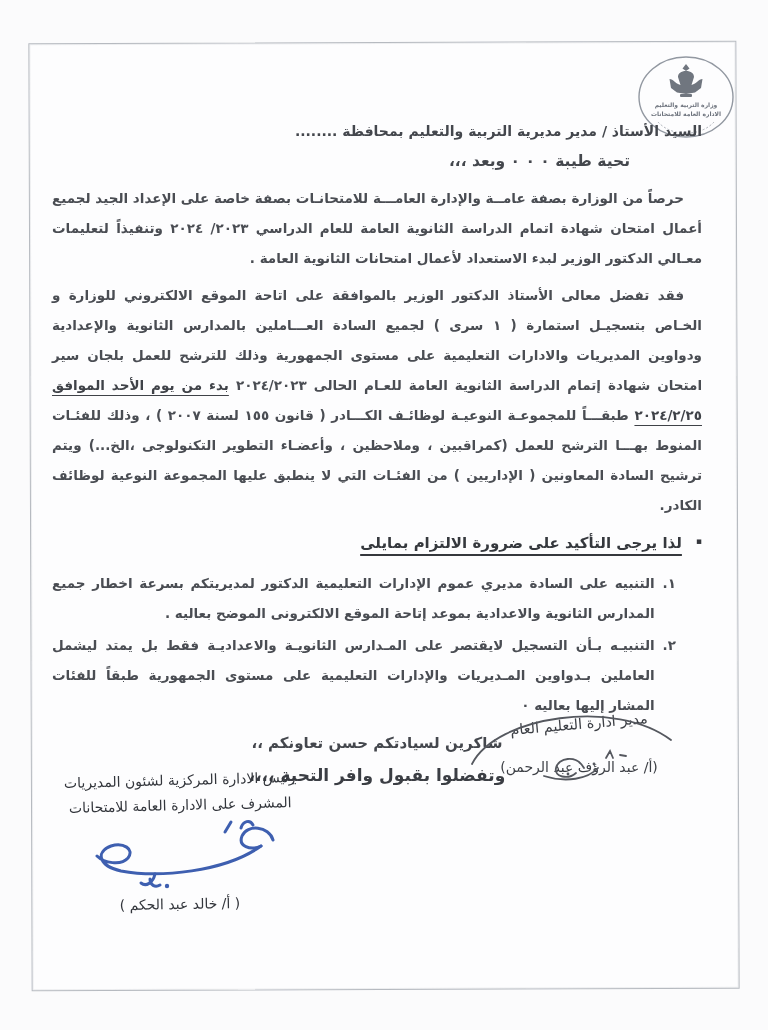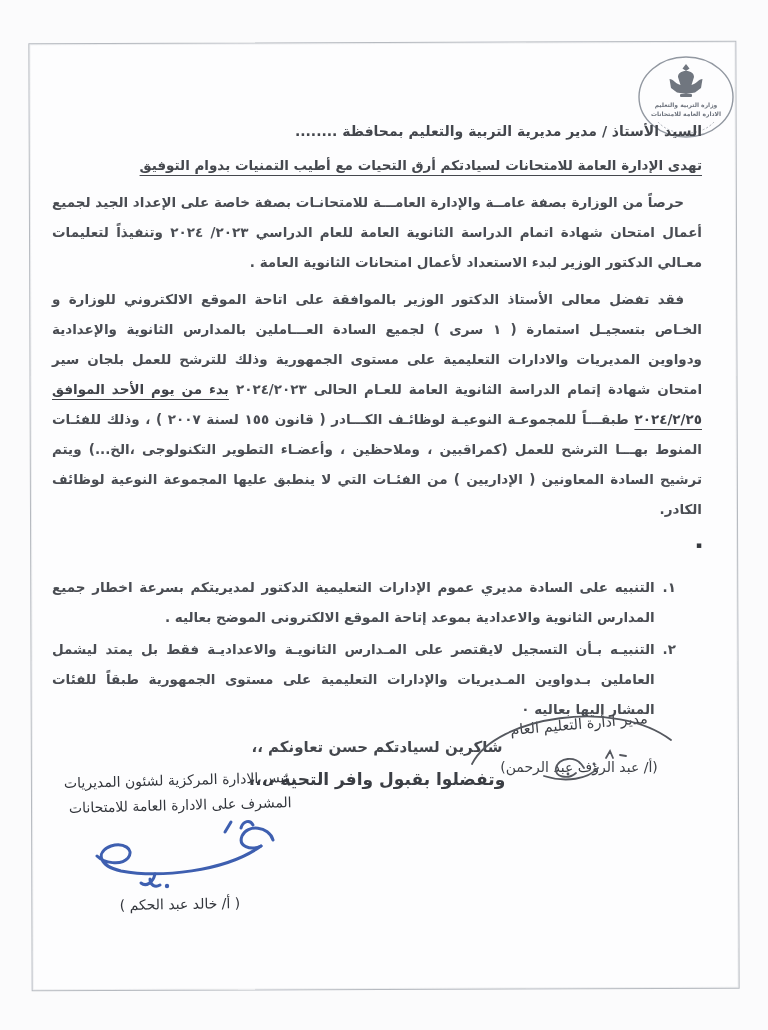--- a/index.html
+++ b/index.html
@@ -111,28 +111,29 @@
       <rect x="46" y="42" width="12" height="3" rx="1"></rect>
     </g>
     <text x="52" y="55" font-size="6" text-anchor="middle" fill="#6c727c" font-weight="bold">وزارة التربية والتعليم</text>
     <text x="52" y="64" font-size="6" text-anchor="middle" fill="#6c727c" font-weight="bold">الادارة العامة للامتحانات</text>
     <path d="M24 70 a34 26 0 0 0 56 0" fill="none" stroke="#a9aeb6" stroke-width="1" stroke-dasharray="2 2"></path>
   </svg>
 </div>
 
 <div class="content">
   <div class="greeting">السيد الأستاذ / مدير مديرية التربية والتعليم بمحافظة ........</div>
-  <div class="intro">تهدى الإدارة العامة للامتحانات لسيادتكم أرق التحيات مع أطيب التمنيات بدوام التوفيق</div>
+  <div class="salutation">تحية طيبة ٠ ٠ ٠  وبعد ،،،</div>
 
   <p class="para">حرصاً من الوزارة بصفة عامــة والإدارة العامـــة للامتحانـات بصفة خاصة على الإعداد الجيد لجميع أعمال امتحان شهادة اتمام الدراسة الثانوية العامة للعام الدراسي ٢٠٢٣/ ٢٠٢٤  وتنفيذاً لتعليمات معـالي الدكتور الوزير لبدء الاستعداد  لأعمال امتحانات الثانوية العامة .</p>
 
   <p class="para"><span>فقد تفضل معالى الأستاذ الدكتور الوزير بالموافقة على اتاحة الموقع الالكتروني للوزارة و الخـاص بتسجيـل استمارة ( ١ سرى ) لجميع السادة العـــاملين بالمدارس الثانوية والإعدادية ودواوين المديريات والادارات التعليمية على مستوى الجمهورية وذلك للترشح للعمل بلجان سير امتحان شهادة إتمام الدراسة الثانوية العامة للعـام الحالى ٢٠٢٤/٢٠٢٣ </span><span class="u-bold">بدء من يوم الأحد الموافق ٢٠٢٤/٢/٢٥</span><span> طبقـــاً للمجموعـة النوعيـة لوظائـف الكـــادر ( قانون ١٥٥ لسنة ٢٠٠٧ ) ، وذلك للفئـات المنوط بهـــا الترشح للعمل (كمراقبين ، وملاحظين ، وأعضـاء التطوير التكنولوجى ،الخ...) ويتم ترشيح السادة المعاونين (  الإداريين  ) من الفئـات التي لا ينطبق عليها المجموعة النوعية لوظائف الكادر.</span></p>
 
   <div class="directive">
     <span class="bullet">▪</span>
+    <span class="dtext">لذا يرجى التأكيد على ضرورة الالتزام  بمايلى</span>
   </div>
 
   <div class="items">
     <div class="item">
       <span class="num">١.</span>
       <span class="itext">التنبيه على السادة مديري  عموم الإدارات التعليمية الدكتور لمديريتكم بسرعة اخطار جميع المدارس الثانوية والاعدادية بموعد إتاحة الموقع الالكترونى الموضح بعاليه .</span>
     </div>
     <div class="item item2">
       <span class="num">٢.</span>
       <span class="itext">التنبيـه بـأن التسجيل  لايقتصر  على المـدارس الثانويـة والاعداديـة فقط بل يمتد ليشمل العاملين بـدواوين المـديريات والإدارات التعليمية على مستوى الجمهورية طبقاً للفئات المشار إليها بعاليه ٠</span>

